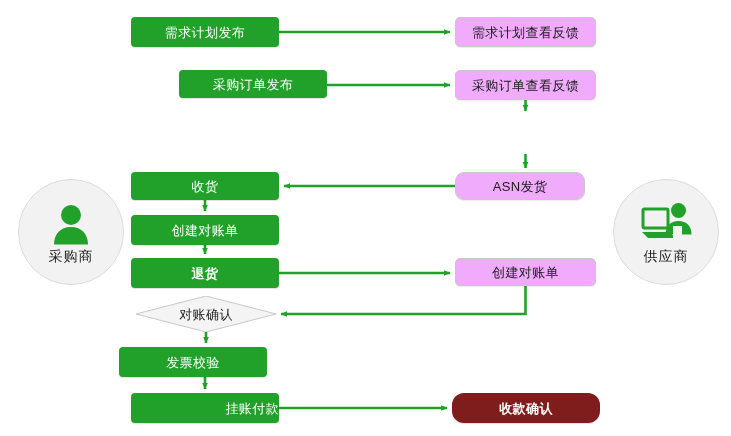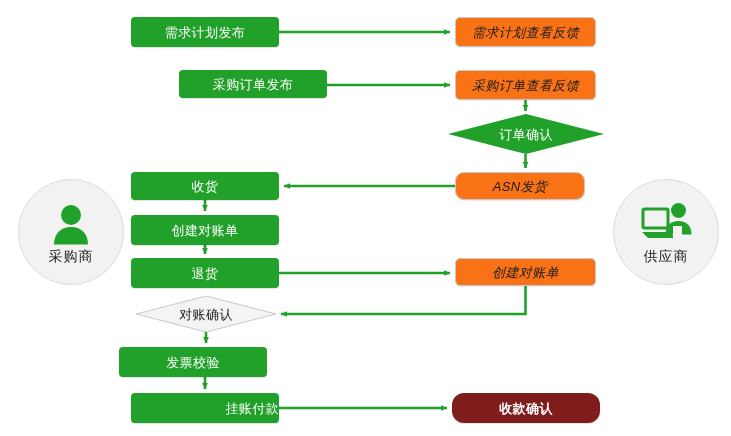--- a/index.html
+++ b/index.html
@@ -41,26 +41,25 @@
   }
 
   .node.green {
     background: #22a12a;
     color: #ffffff;
     border-radius: 4px;
     box-shadow: 0 1px 1px rgba(0,0,0,0.12);
   }
 
   .node.grey {
-    background: #f97316;
+    background: #f0abfc;
     color: #1a1a1a;
     border: 1px solid #c8c8c8;
     border-radius: 5px;
     box-shadow: 0 1px 1px rgba(0,0,0,0.08);
-    font-style: italic;
   }
 
   .node.orange {
     background: #7f1d1d;
     color: #ffffff;
     border-radius: 12px;
     box-shadow: 0 1px 1px rgba(0,0,0,0.12);
     font-weight: bold;
   }
 
@@ -185,40 +184,34 @@
   </div>
 
   <div class="node green" style="left:131px; top:70px; width:148px; height:28px;margin-left:48px;">
     <span>采购订单发布</span>
   </div>
 
   <div class="node grey" style="left:455px; top:70px; width:141px; height:30px;">
     <span>采购订单查看反馈</span>
   </div>
 
-  <div class="diamond green" style="left:448px; top:114px; width:156px; height:40px;">
-    <svg width="156" height="40" viewBox="0 0 156 40">
-      <polygon points="78,0 156,20 78,40 0,20" fill="#22a12a"></polygon>
-    </svg>
-    <span class="dlabel">订单确认</span>
-  </div>
 
   <div class="node grey" style="left:455px; top:172px; width:130px; height:28px;border-radius:9px;">
     <span>ASN发货</span>
   </div>
 
   <div class="node green" style="left:131px; top:172px; width:148px; height:28px;justify-content:center;">
     <span>收货</span>
   </div>
 
   <div class="node green" style="left:131px; top:215px; width:148px; height:30px;">
     <span>创建对账单</span>
   </div>
 
-  <div class="node green" style="left:131px; top:258px; width:148px; height:30px;">
+  <div class="node green" style="left:131px; top:258px; width:148px; height:30px;font-weight:bold;">
     <span>退货</span>
   </div>
 
   <div class="node grey" style="left:455px; top:258px; width:141px; height:28px;">
     <span>创建对账单</span>
   </div>
 
   <div class="diamond grey" style="left:136px; top:296px; width:140px; height:36px;">
     <svg width="140" height="36" viewBox="0 0 140 36">
       <polygon points="70,0 140,18 70,36 0,18" fill="#f4f4f4" stroke="#c8c8c8" stroke-width="1"></polygon>

